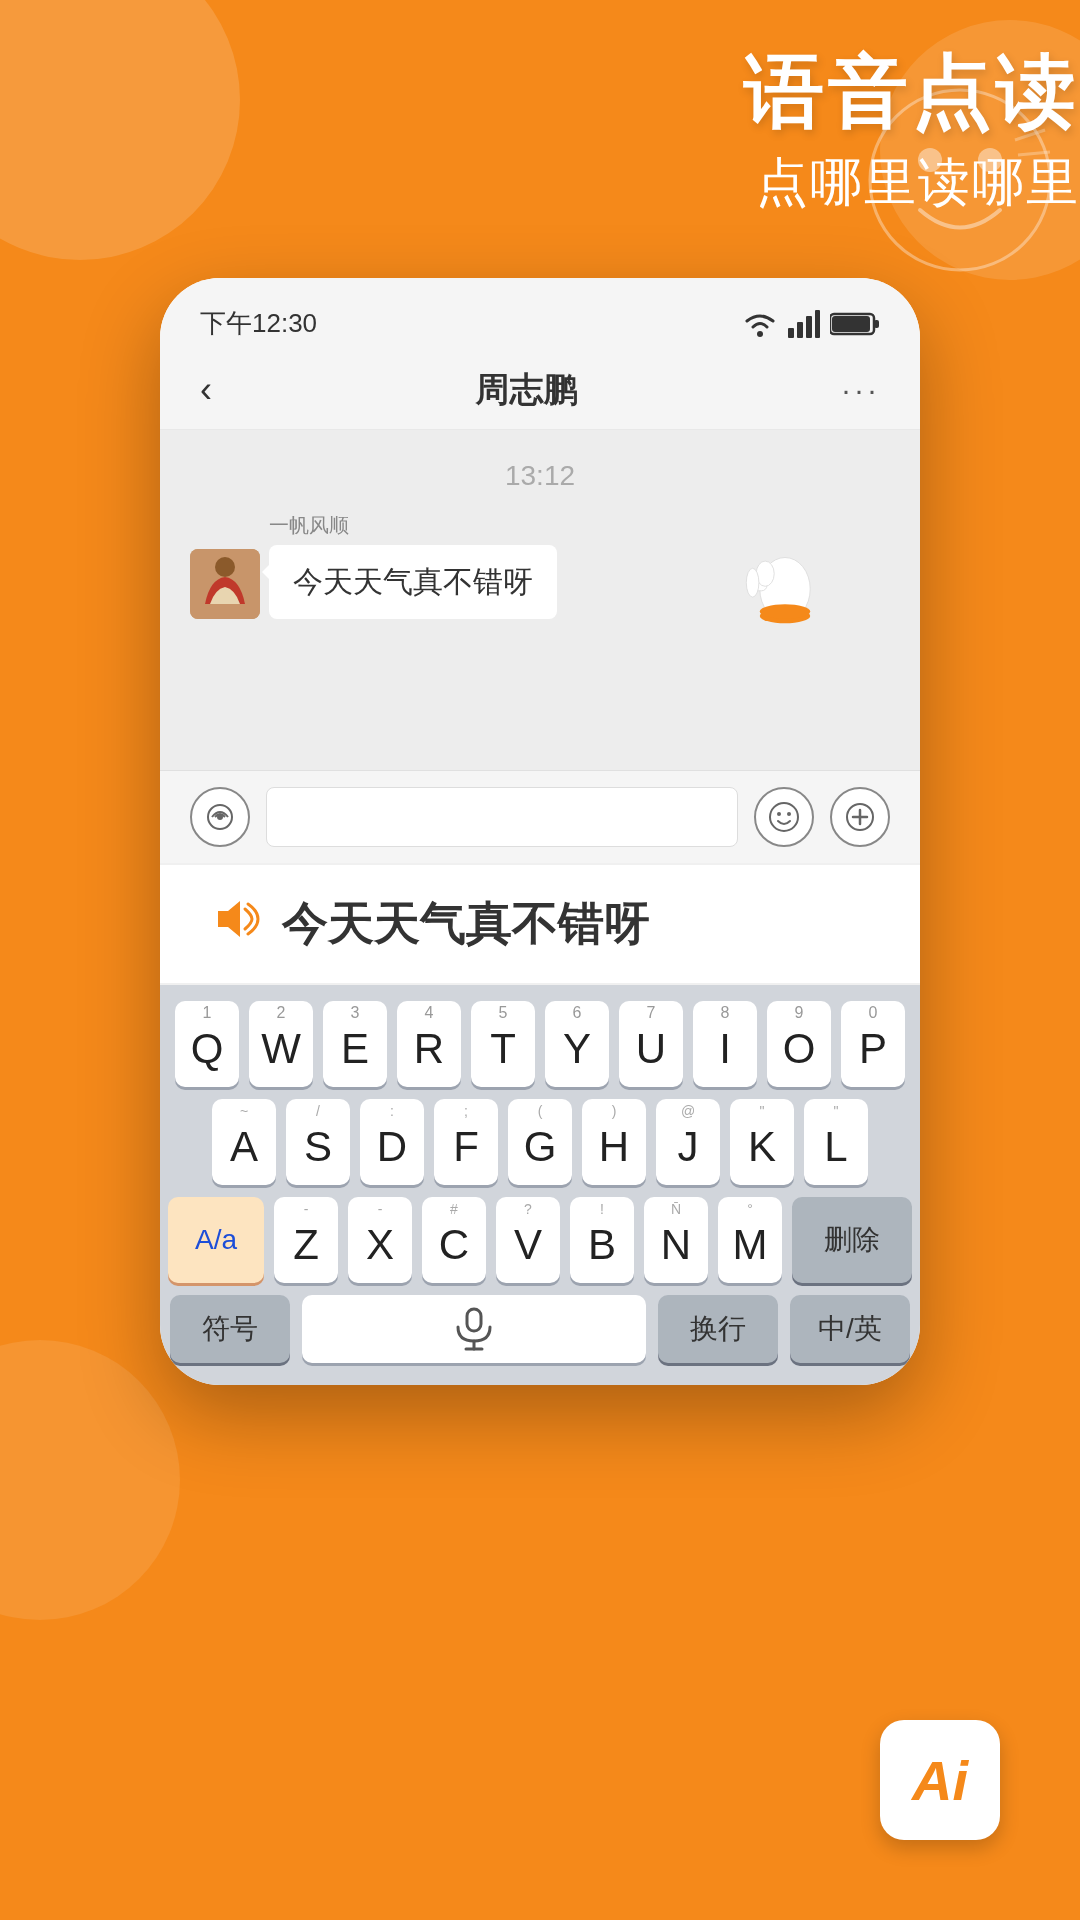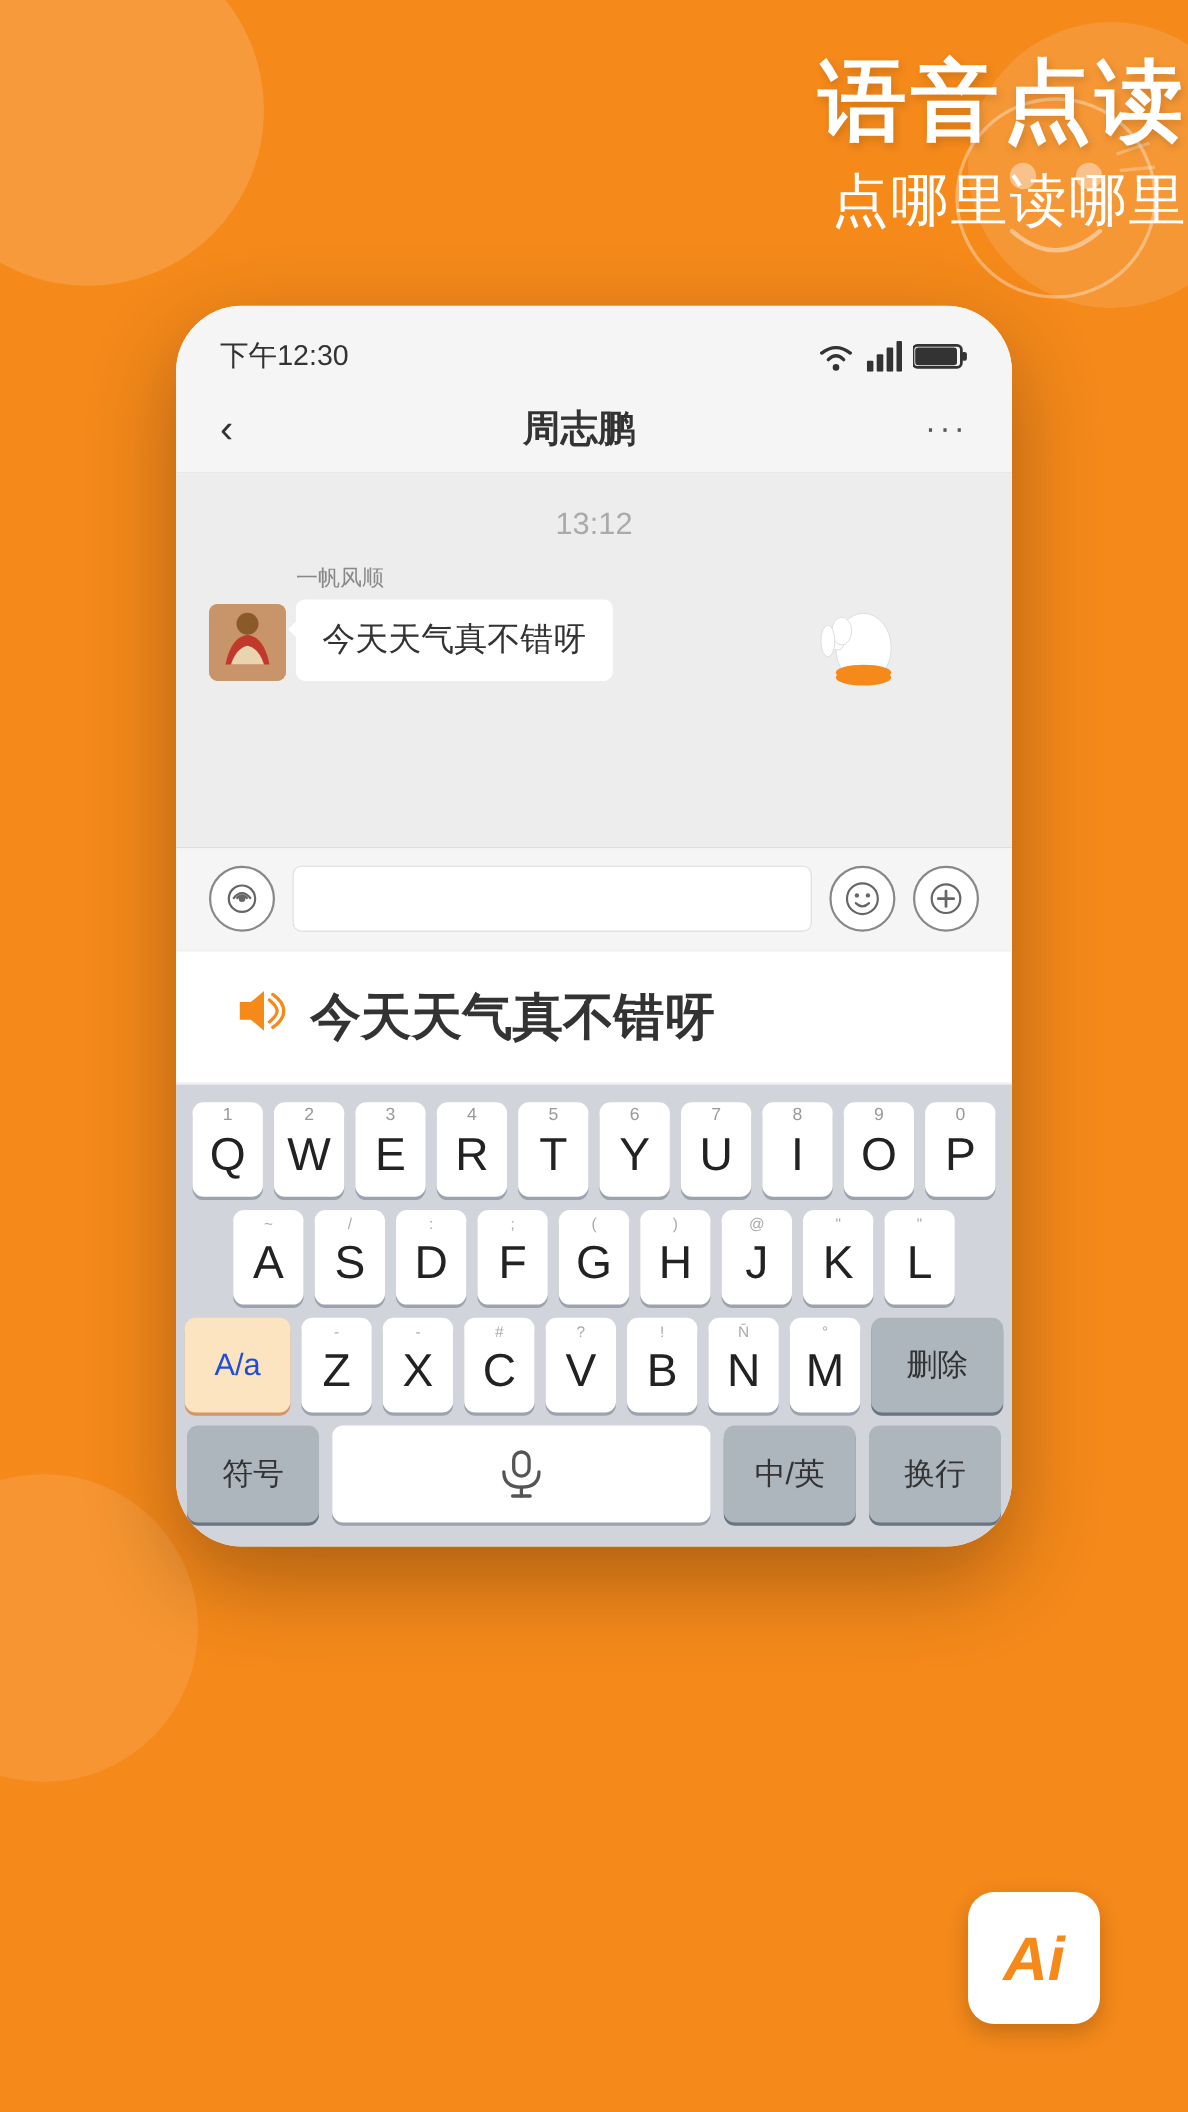--- a/index.html
+++ b/index.html
@@ -324,21 +324,21 @@
     }
     .key-wide {
       min-width: 100px;
     }
     .key-delete {
       min-width: 120px;
     }
     .key-bottom {
       background: #f9fafb;
       min-width: 120px;
-      height: 88px;
+      height: 68px;
       border-radius: 10px;
       box-shadow: 0 3px 0 #9ca3af;
       display: flex;
       align-items: center;
       justify-content: center;
       font-size: 28px;
       color: #333;
     }
     .key-bottom-dark {
       background: #adb5bd;
@@ -632,24 +632,24 @@
         <div class="key-bottom key-mic" style="min-width:280px; flex:1;">
 
           <svg width="40" height="44" viewBox="0 0 40 44">
             <rect x="13" y="2" width="14" height="22" rx="7" fill="none" stroke="#555" stroke-width="3"></rect>
             <path d="M4 20 Q4 34 20 34 Q36 34 36 20" fill="none" stroke="#555" stroke-width="3" stroke-linecap="round"></path>
             <line x1="20" y1="34" x2="20" y2="42" stroke="#555" stroke-width="3" stroke-linecap="round"></line>
             <line x1="12" y1="42" x2="28" y2="42" stroke="#555" stroke-width="3" stroke-linecap="round"></line>
           </svg>
         </div>
         <div class="key-bottom key-bottom-dark" style="min-width:120px;">
+          <span>换行</span>
+        </div>
+        <div class="key-bottom key-bottom-dark" style="min-width:120px;">
           <span>中/英</span>
-        </div>
-        <div class="key-bottom key-bottom-dark" style="min-width:120px;">
-          <span>换行</span>
         </div>
       </div>
     </div>
 
   </div>
 </div>
 
 <div class="ai-badge">Ai</div>
 
 </body></html>

